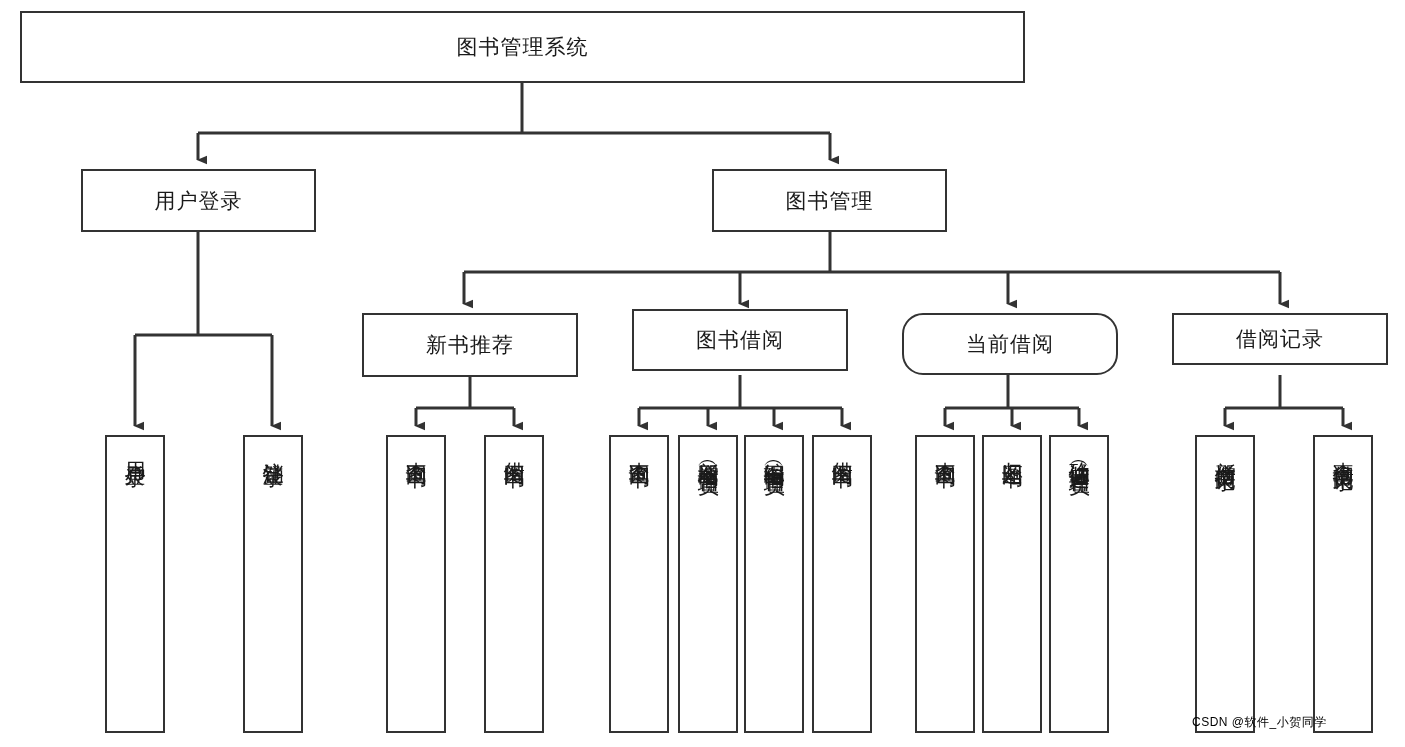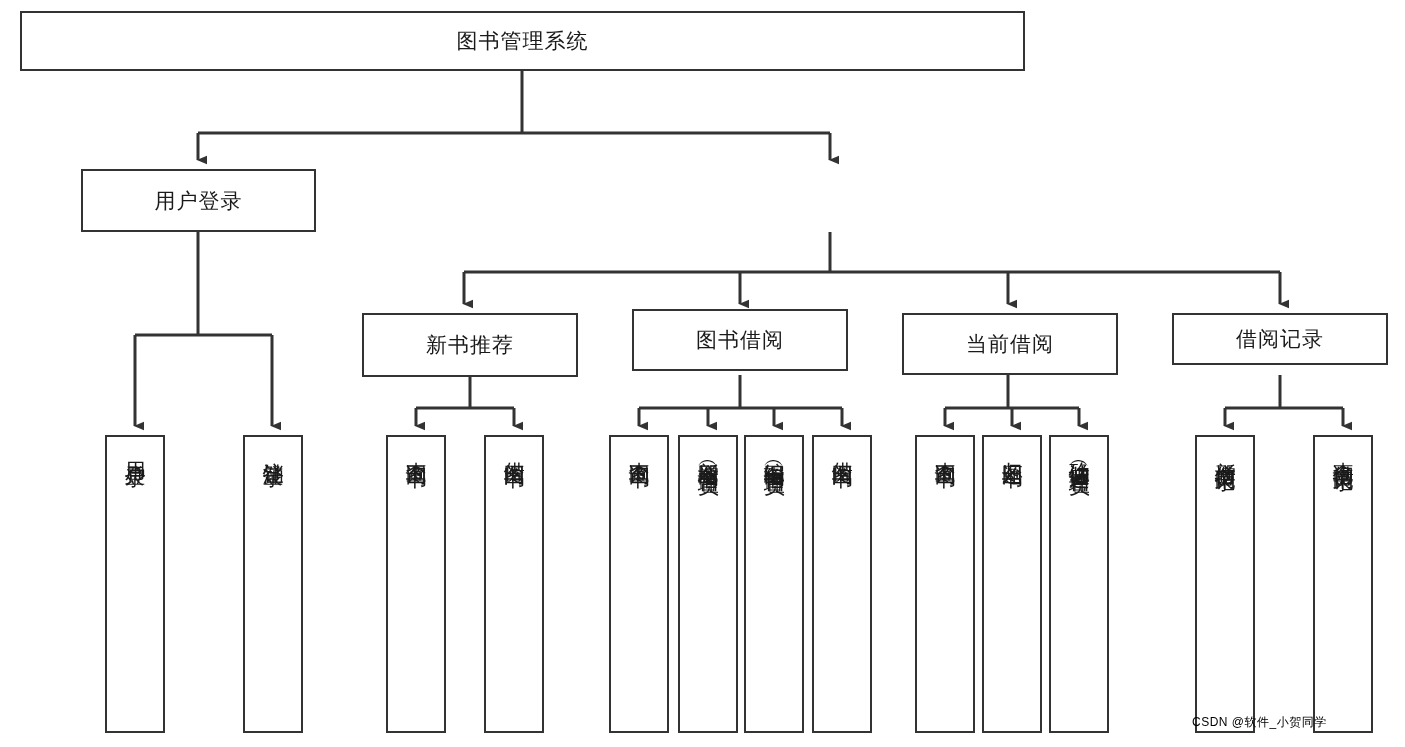--- a/index.html
+++ b/index.html
@@ -114,35 +114,38 @@
       <path d="M1012,408 L1012,426" marker-end="url(#arrow)"></path>
       <path d="M1079,408 L1079,426" marker-end="url(#arrow)"></path>
 
       <path d="M1280,375 L1280,408"></path>
       <path d="M1225,408 L1343,408"></path>
       <path d="M1225,408 L1225,426" marker-end="url(#arrow)"></path>
       <path d="M1343,408 L1343,426" marker-end="url(#arrow)"></path>
     </g>
   </svg>
 
-  <div class="node horiz" style="left:20px; top:11px; width:1005px; height:60px;">
+  <div class="node horiz" style="left:20px; top:11px; width:1005px; height:72px;">
     <span class="node-label">图书管理系统</span>
   </div>
 
   <div class="node horiz" style="left:81px; top:169px; width:235px; height:63px;">
     <span class="node-label">用户登录</span>
+  </div>
+  <div class="node horiz" style="left:712px; top:169px; width:235px; height:63px;">
+    <span class="node-label">图书管理</span>
   </div>
 
   <div class="node horiz" style="left:362px; top:313px; width:216px; height:64px;">
     <span class="node-label">新书推荐</span>
   </div>
   <div class="node horiz" style="left:632px; top:309px; width:216px; height:62px;">
     <span class="node-label">图书借阅</span>
   </div>
-  <div class="node horiz" style="left:902px; top:313px; width:216px; height:62px;">
+  <div class="node horiz" style="left:902px; top:313px; width:216px; height:62px;border-radius:21px;">
     <span class="node-label">当前借阅</span>
   </div>
   <div class="node horiz" style="left:1172px; top:313px; width:216px; height:52px;">
     <span class="node-label">借阅记录</span>
   </div>
 
   <div class="node vert" style="left:105px; top:435px; width:60px; height:298px;">
     <span class="node-label">用户登录</span>
   </div>
   <div class="node vert" style="left:243px; top:435px; width:60px; height:298px;">

